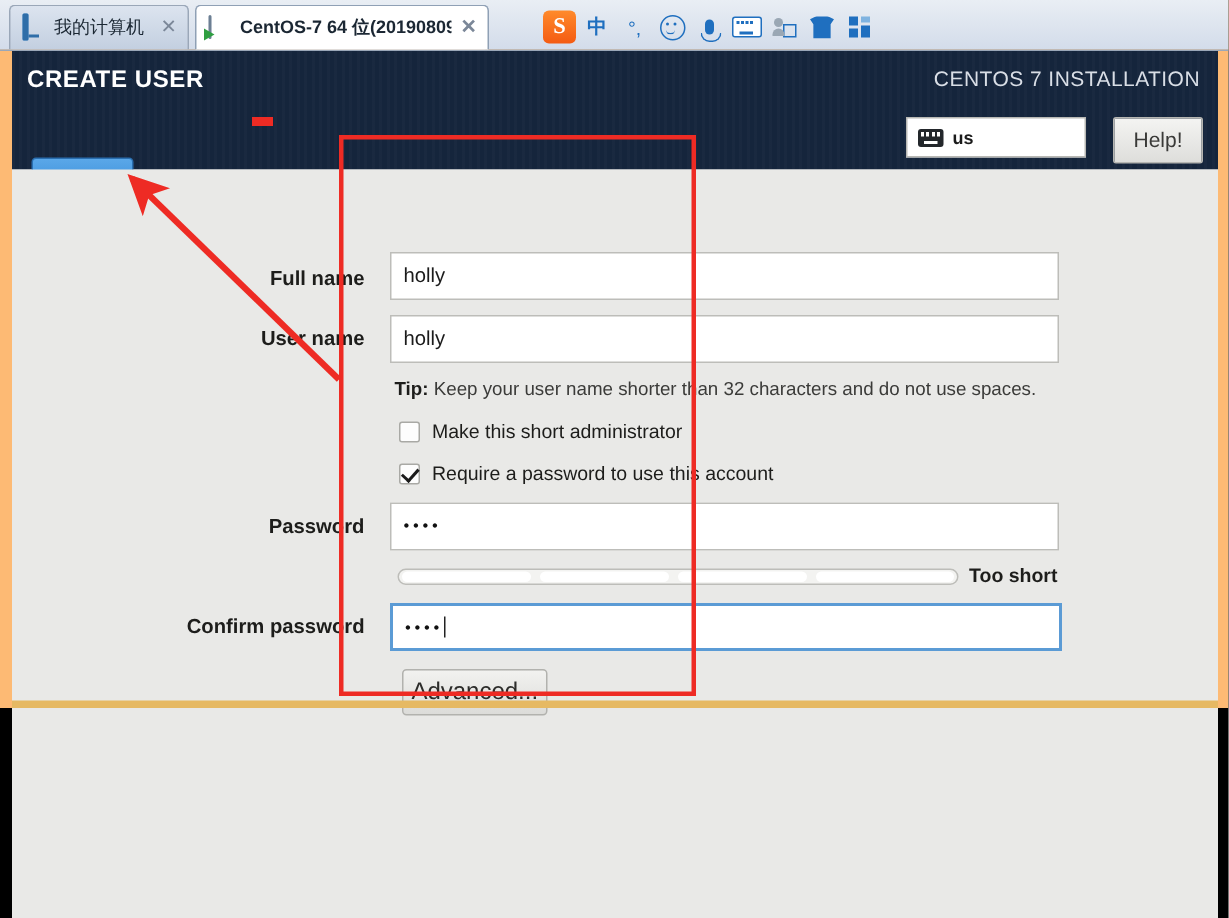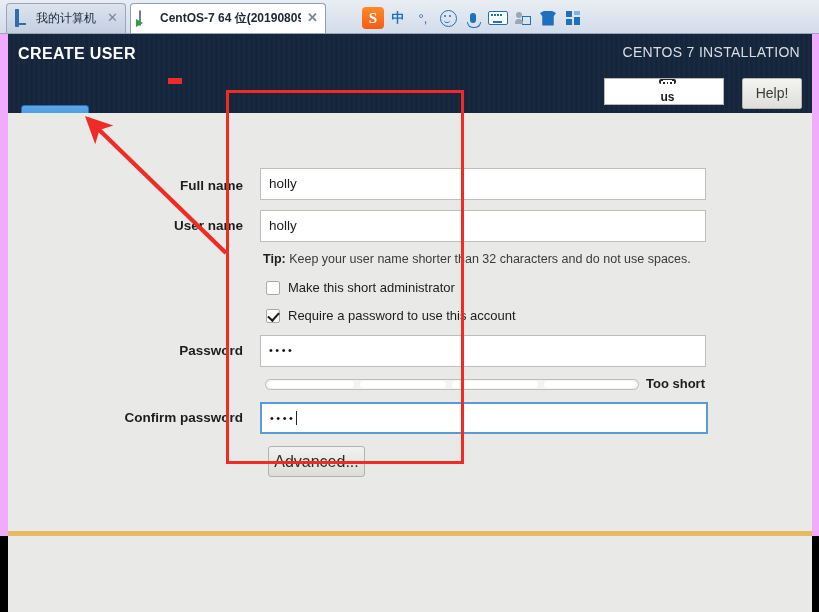--- a/index.html
+++ b/index.html
@@ -2,21 +2,21 @@
 <html><head>
 <meta charset="utf-8">
 <style>
   html,body{margin:0;padding:0;}
   body{
     width:819px;height:612px;overflow:hidden;
     background:#000;
     font-family:"Liberation Sans", sans-serif;
     -webkit-font-smoothing:antialiased;
   }
-  #screen{position:relative;width:819px;height:536px;background:#f0abfc;}
+  #screen{position:relative;width:819px;height:472px;background:#fdba74;}
 
   
   .tabstrip{
     position:absolute;left:0;top:0;width:819px;height:34px;
     background:linear-gradient(#e9eef4,#d3dcea);
     border-bottom:1px solid #9aa7b8;
     box-sizing:border-box;
   }
   .tab{
     position:absolute;top:3px;height:30px;
@@ -125,21 +125,21 @@
   .btn-done{
     position:absolute;left:13px;top:71px;width:68px;height:30px;
     background:linear-gradient(#5aa7e8,#2f86d6);
     border:1px solid #2a6fb0;border-radius:3px;
     color:#eaf4ff;font-size:13px;line-height:28px;text-align:center;
     box-sizing:border-box;
   }
   .kbd-indicator{
     position:absolute;right:88px;top:44px;width:120px;height:27px;
     background:#ffffff;border:1px solid #b8b8b4;
-    display:flex;align-items:center;gap:6px;padding-left:7px;box-sizing:border-box;flex-direction:column;
+    display:flex;align-items:center;gap:6px;padding-left:7px;box-sizing:border-box;
   }
   .kbd-indicator .kglyph{
     width:17px;height:12px;background:#23272b;border-radius:2px;position:relative;
   }
   .kbd-indicator .kglyph:before{content:"";position:absolute;left:1.5px;top:2px;width:14px;height:3px;
     background:repeating-linear-gradient(90deg,#fff 0 2px,#23272b 2px 3.6px);}
   .kbd-indicator .kglyph:after{content:"";position:absolute;left:4px;bottom:2px;width:9px;height:2px;background:#fff;}
   .kbd-indicator .klabel{font-size:12px;font-weight:bold;color:#1b1b1b;}
   .btn-help{
     position:absolute;right:10px;top:44px;width:60px;height:31px;

